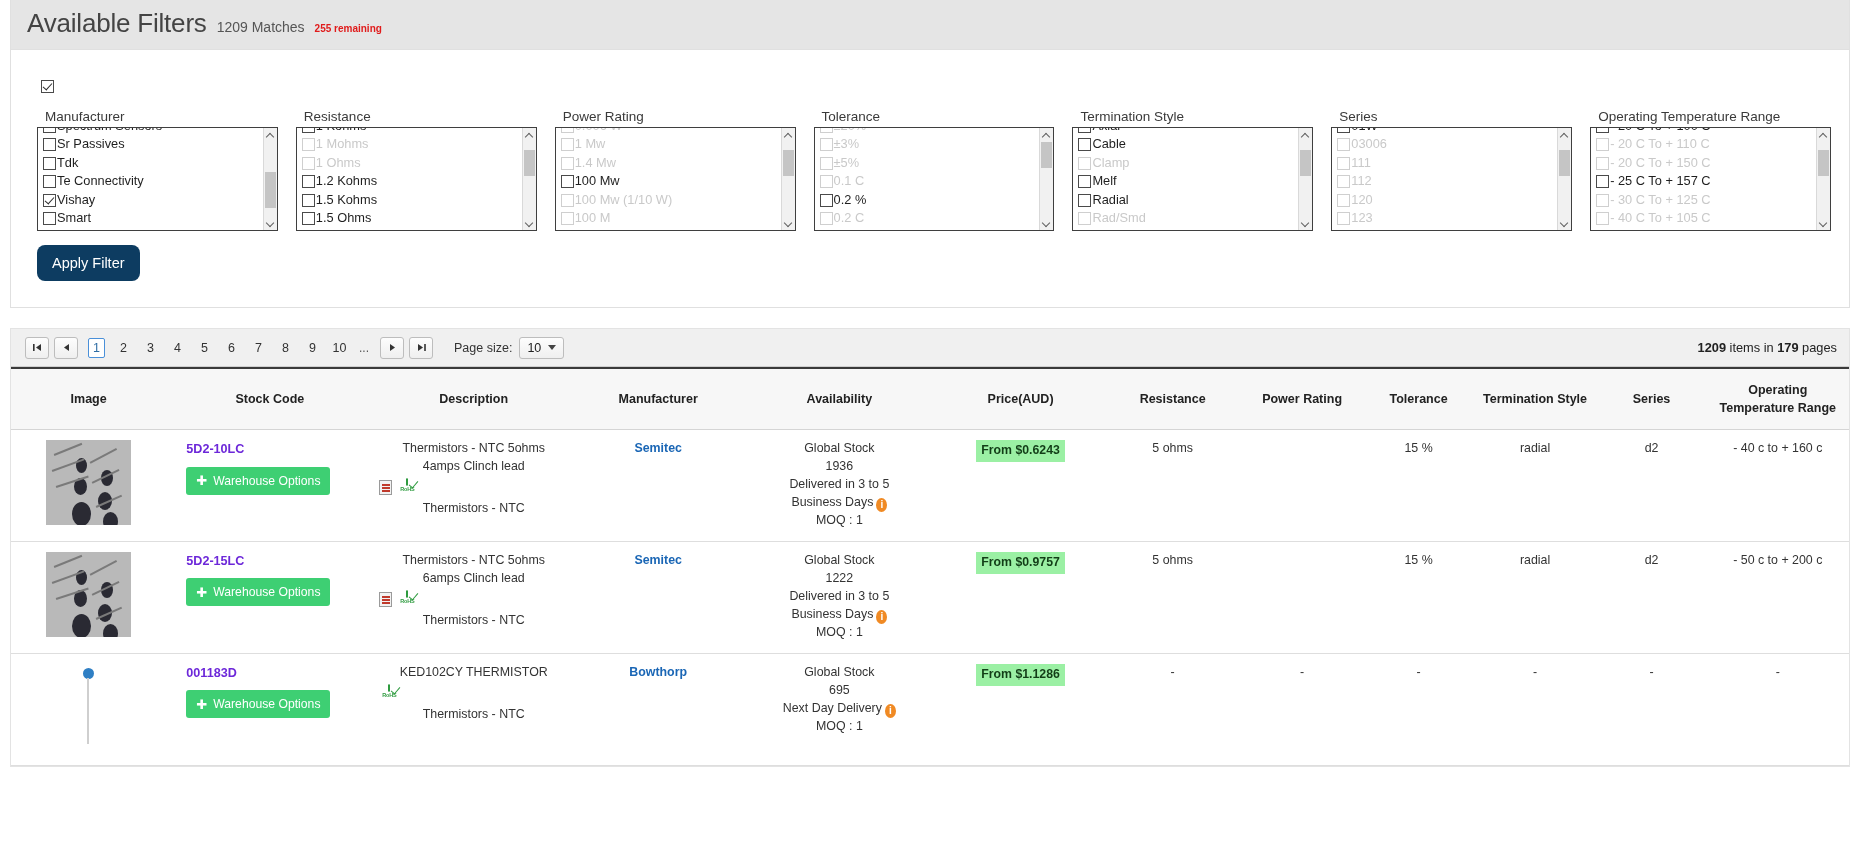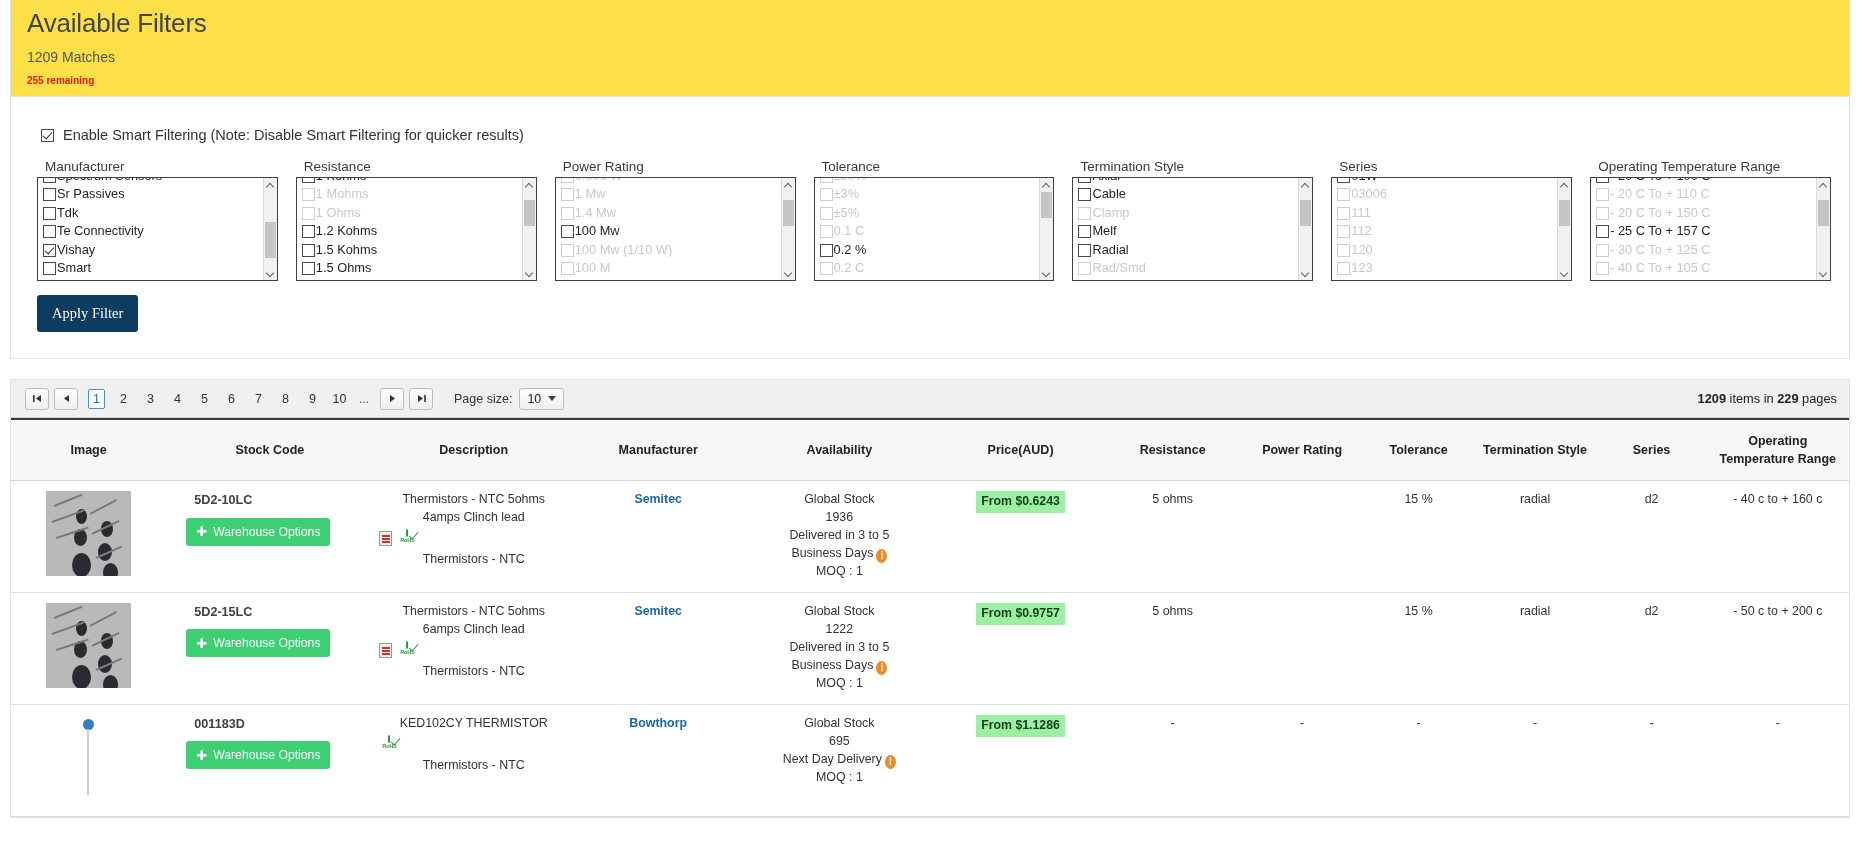--- a/index.html
+++ b/index.html
@@ -13,27 +13,26 @@
   }
 
   
   .filters-panel {
     margin: 0 10px 0 10px;
     border: 1px solid #e0e0e0;
     border-top: none;
     background: #ffffff;
   }
   .filters-header {
-    background: #fde047;
+    background: #e5e5e5;
     border-bottom: 1px solid #e0e0e0;
     padding: 8px 16px 10px 16px;
     display: flex;
     align-items: baseline;
     gap: 10px;
-    flex-direction: column;
   }
   .filters-title {
     font-size: 26px;
     font-weight: 400;
     color: #444;
     letter-spacing: -0.2px;
   }
   .matches-text { font-size: 14px; color: #555; }
   .remaining-text { font-size: 10px; color: #e01b1b; font-weight: bold; }
 
@@ -138,23 +137,23 @@
   }
   .chev.down::before { transform: rotate(135deg); top: 0px; }
 
   .apply-row { padding: 14px 0 26px 26px; }
   .apply-btn {
     background: #0d3c61;
     color: #fff;
     border: none;
     font-size: 14.5px;
     padding: 10px 15px;
-    border-radius: 3px;
+    border-radius: 8px;
     cursor: pointer;
-    font-family: Liberation Serif, serif;
+    font-family: Liberation Sans, sans-serif;
   }
 
   
   .results-panel {
     margin: 20px 10px 0 10px;
     border: 1px solid #e3e3e3;
     background: #fff;
   }
   .pager-bar {
     background: #f0f0f0;
@@ -255,28 +254,27 @@
   .thumb {
     width: 85px; height: 85px;
     background: #b9b9b9;
     display: inline-block;
     position: relative;
     overflow: hidden;
   }
   .thumb.white { background: #ffffff; }
 
   .stock-code {
-    color: #404040;
+    color: #6d28d9;
     font-weight: bold;
     font-size: 12.6px;
     text-decoration: none;
     display: block;
     margin-bottom: 8px;
     cursor: pointer;
-    margin-left: 8px;
   }
   .wh-btn {
     background: #3ecf73;
     color: #fff;
     font-size: 12.2px;
     border: none;
     border-radius: 3px;
     padding: 7px 10px;
     display: inline-flex;
     align-items: center;
@@ -364,21 +362,20 @@
 <div class="filters-panel">
 
   <div class="filters-header">
     <div class="filters-title">Available Filters</div>
     <div class="matches-text">1209 Matches</div>
     <div class="remaining-text">255 remaining</div>
   </div>
 
   <div class="smart-filter-row">
     <span class="cb checked"></span>
-    <span class="smart-filter-label">Enable Smart Filtering (Note: Disable Smart Filtering for quicker results)</span>
   </div>
 
   <div class="filter-columns" id="filter-columns">
       <div class="filter-col">
         <div class="filter-col-title">Manufacturer</div>
         <div class="listbox">
           <div class="listbox-inner">
             <div class="opt">
               <span class="cb"></span>
               <span class="lbl">Spectrum Sensors</span>
@@ -699,21 +696,21 @@
           <polygon points="1,1 1,8 6,4.5" fill="#333"></polygon>
           <rect x="7.2" y="1" width="1.6" height="7" fill="#333"></rect>
         </svg>
     </div>
     <span class="pagesize-label">Page size:</span>
     <div class="pagesize-select">
       <span>10</span>
       <span class="caret-dn"></span>
     </div>
     <div class="items-count">
-      <span>1209</span><span class="reg"> items in </span><span>229</span><span class="reg"> pages</span>
+      <span>1209</span><span class="reg"> items in </span><span>179</span><span class="reg"> pages</span>
     </div>
   </div>
 
   <table class="results">
     <colgroup>
       <col style="width:120px">
         <col style="width:160px">
         <col style="width:155px">
       <col style="width:130px">
         <col style="width:150px">

